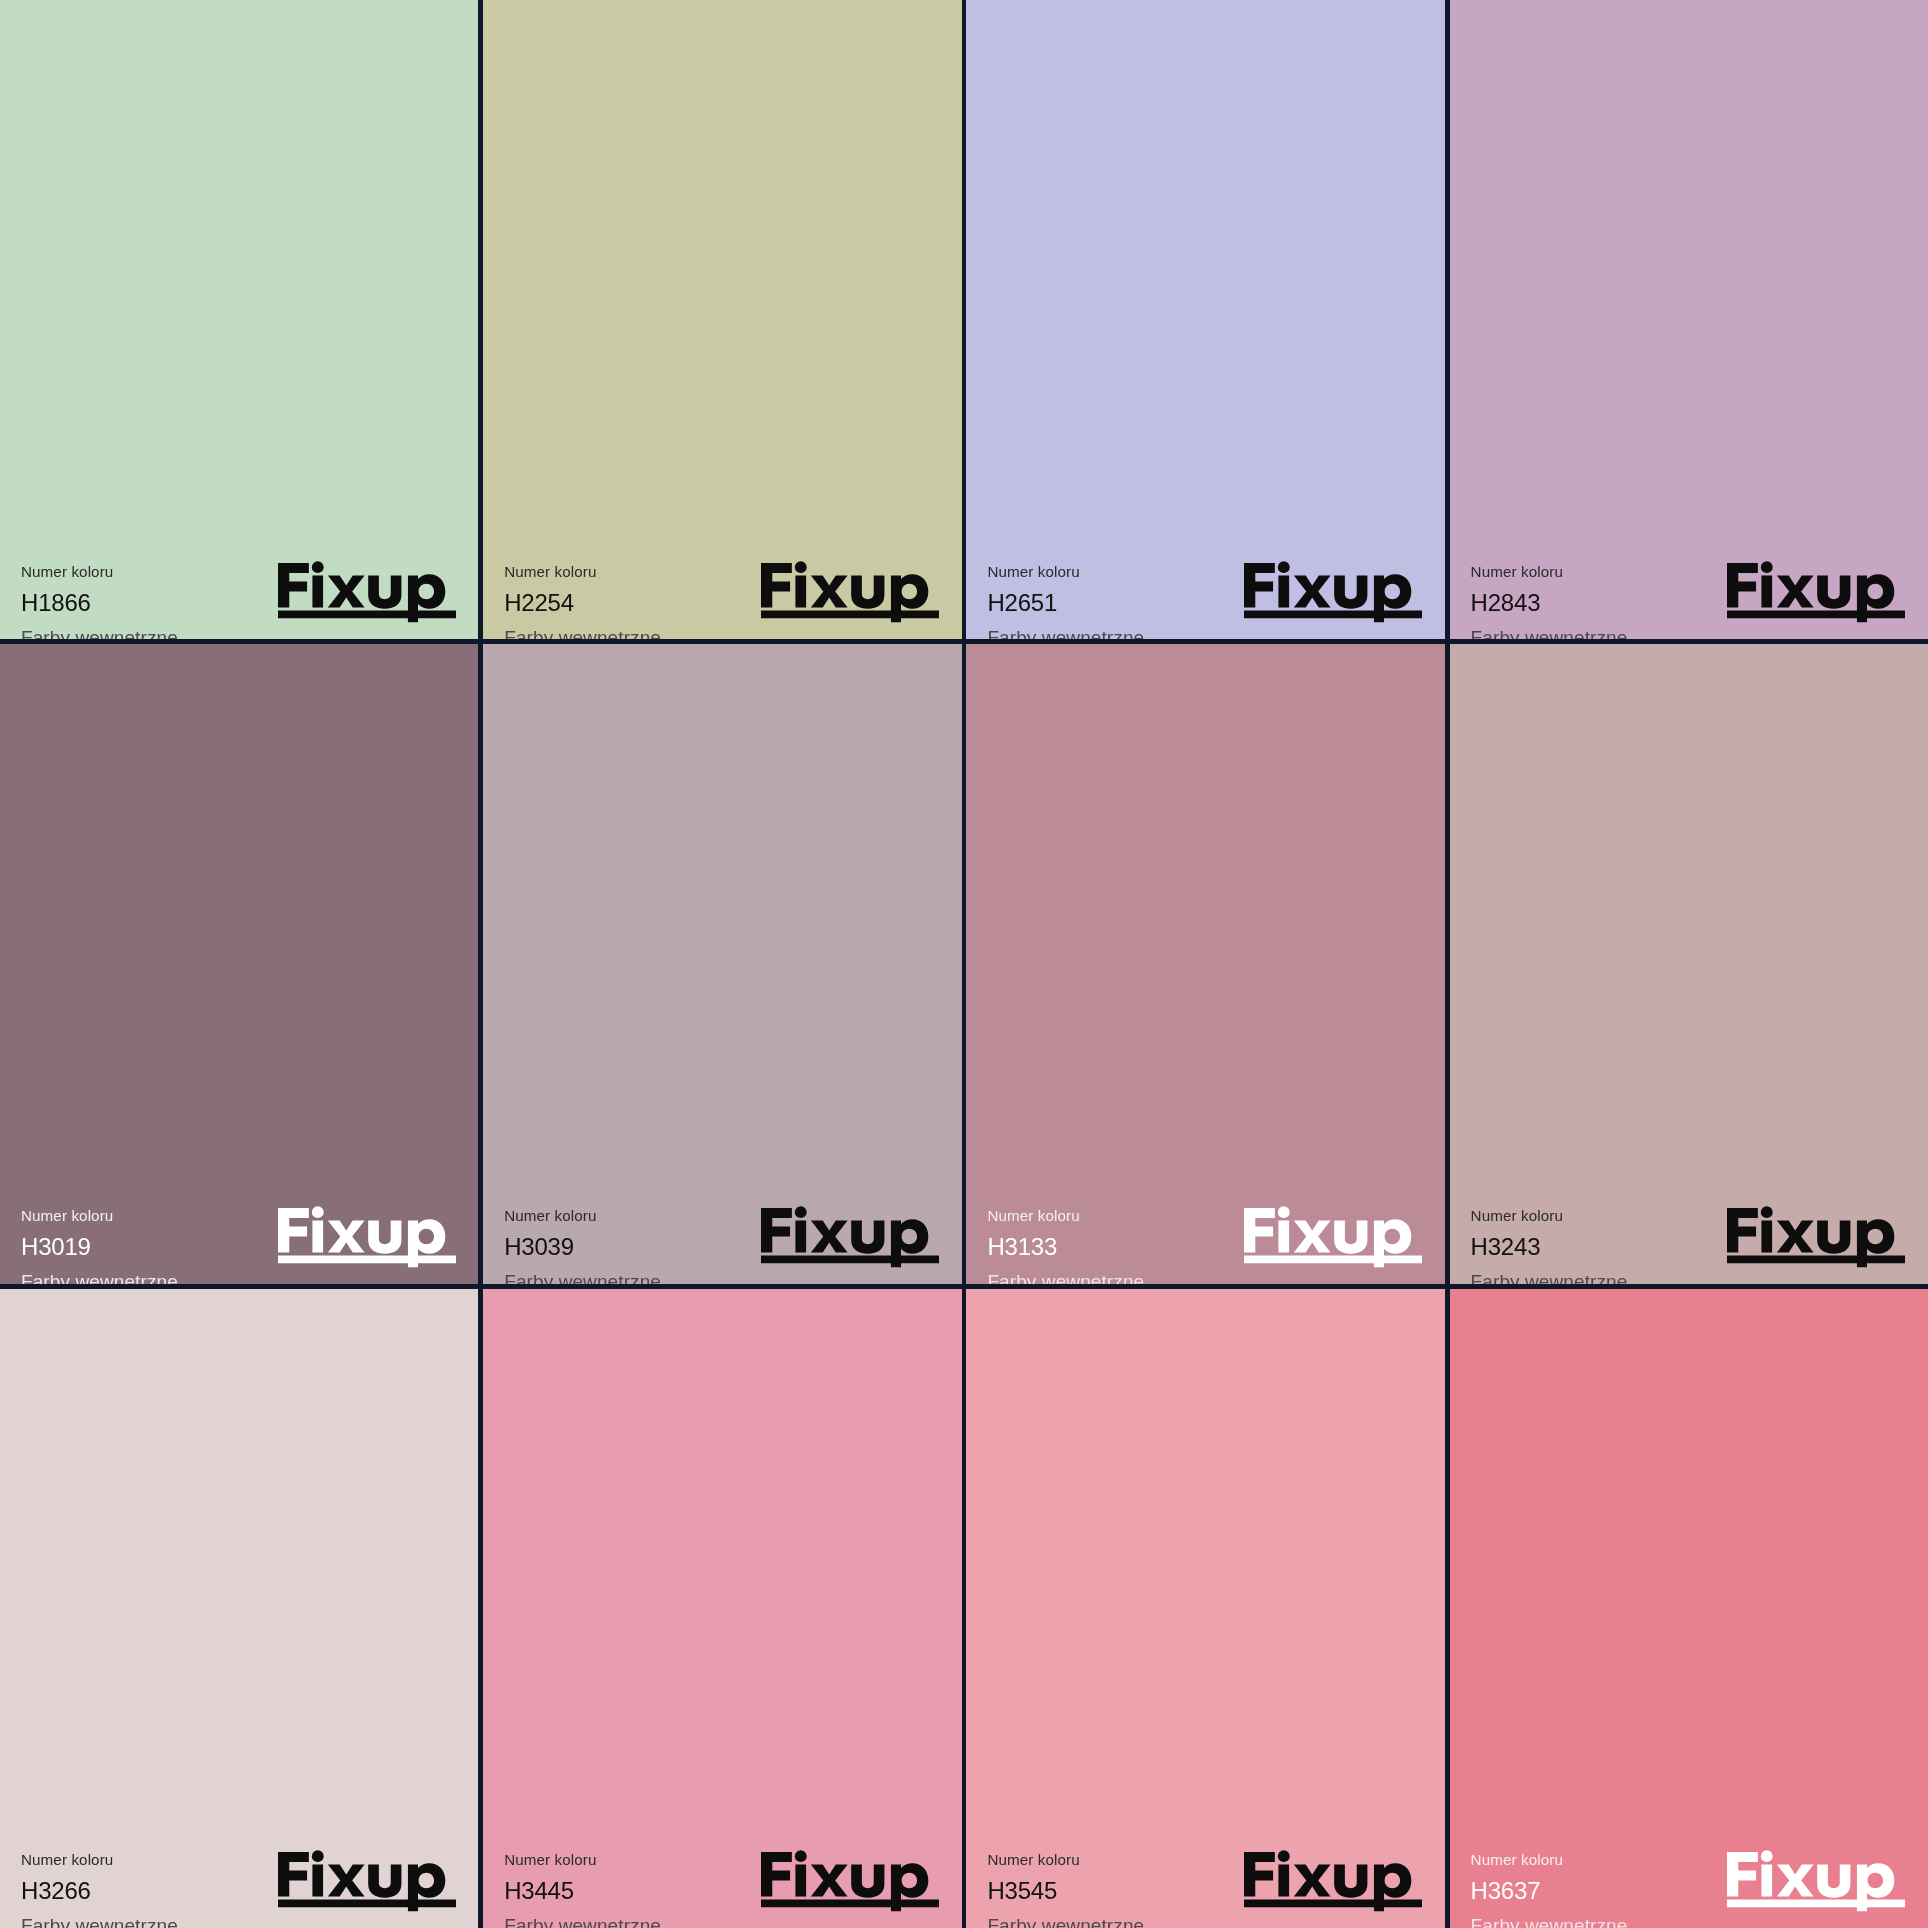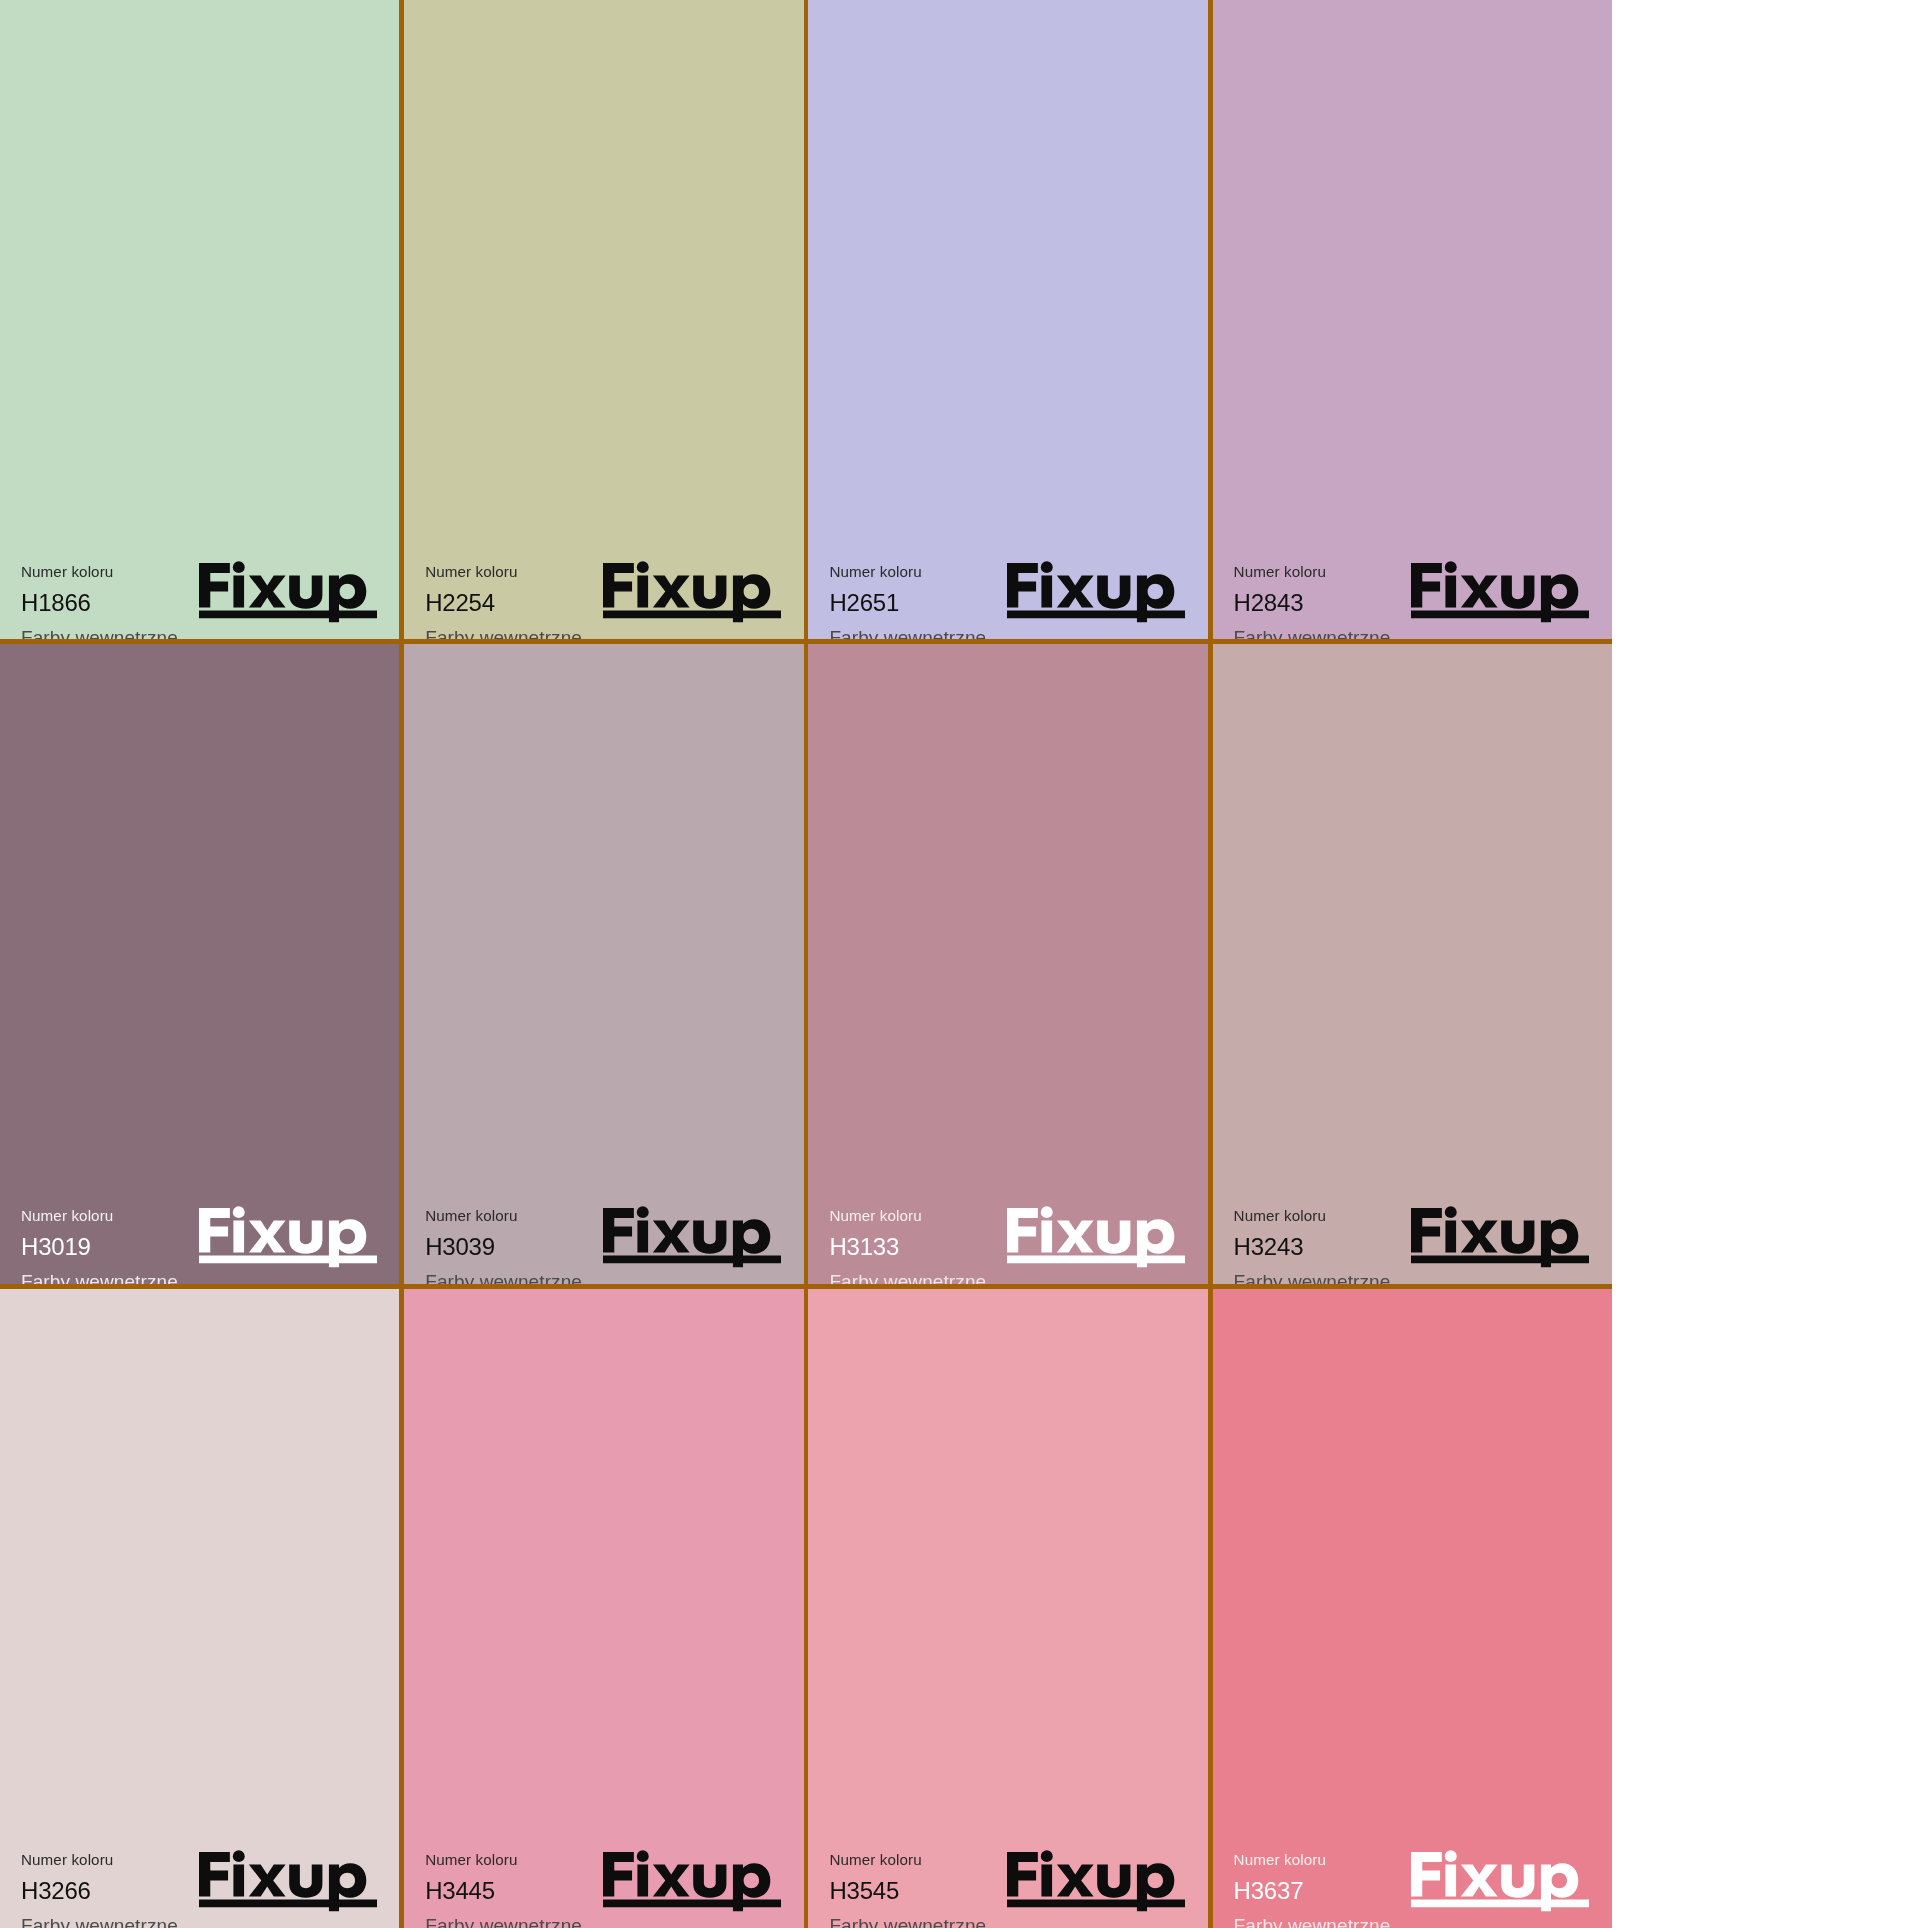--- a/index.html
+++ b/index.html
@@ -12,24 +12,24 @@
     width: 1928px;
     height: 1928px;
     font-family: "Liberation Sans", "DejaVu Sans", sans-serif;
     overflow: hidden;
   }
 
   #palette-grid {
     display: grid;
     grid-template-columns: repeat(4, 1fr);
     grid-template-rows: repeat(3, 1fr);
-    width: 1612px;
+    width: 1928px;
     height: 1928px;
     gap: 4.8px;
-    background: #a16207;
+    background: #0f172a;
     box-sizing: border-box;
   }
 
   .swatch-card {
     position: relative;
     box-sizing: border-box;
     overflow: hidden;
     display: block;
   }
 

